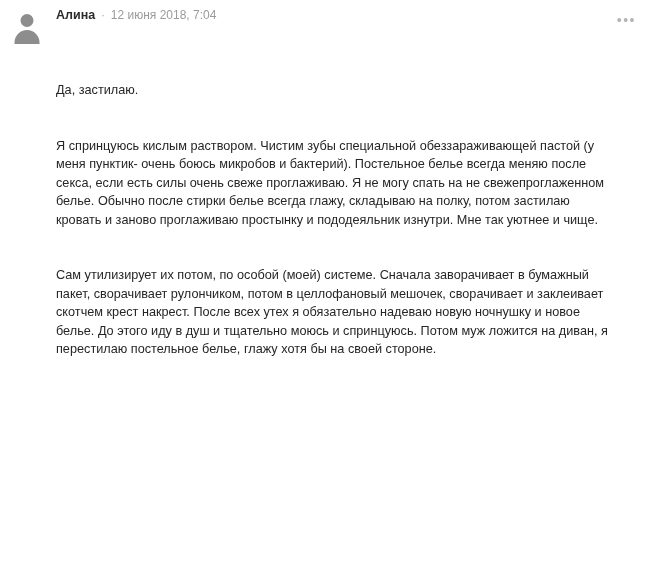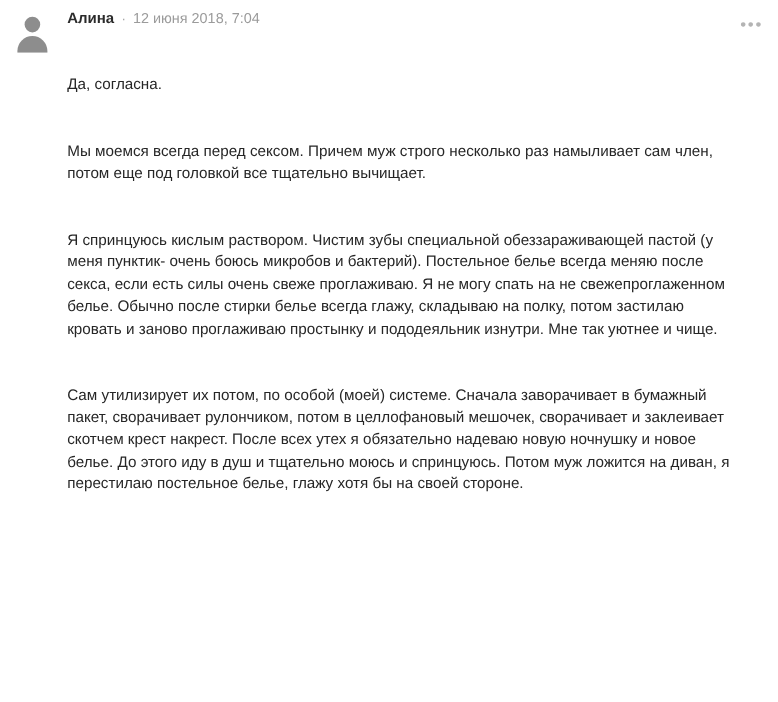--- a/index.html
+++ b/index.html
@@ -66,21 +66,21 @@
   .body-col {
     flex: 1 1 auto;
     min-width: 0;
     padding-right: 26px;
   }
 
   .meta-line {
     display: flex;
     align-items: baseline;
     gap: 6px;
-    margin-bottom: 2px;
+    margin-bottom: 22px;
   }
   .author {
     font-size: 12.5px;
     font-weight: bold;
     color: #2b2b2b;
   }
   .meta-dot {
     font-size: 11px;
     color: #a3a3a3;
   }
@@ -127,22 +127,21 @@
 
     <div class="body-col">
 
       <div class="meta-line">
         <span class="author">Алина</span>
         <span class="meta-dot">·</span>
         <span class="timestamp">12 июня 2018, 7:04</span>
       </div>
 
       <div class="text">
-        <p>Да, согласна.</p>
-        <p>Мы моемся всегда перед сексом. Причем муж строго несколько раз намыливает сам член, потом еще под головкой все тщательно вычищает.</p>
+        <p>Да, застилаю.</p>
         <p>Я спринцуюсь кислым раствором. Чистим зубы специальной обеззараживающей пастой (у меня пунктик- очень боюсь микробов и бактерий). Постельное белье всегда меняю после секса, если есть силы очень свеже проглаживаю. Я не могу спать на не свежепроглаженном белье. Обычно после стирки белье всегда глажу, складываю на полку, потом застилаю кровать и заново проглаживаю простынку и пододеяльник изнутри. Мне так уютнее и чище.</p>
         <p>Сам утилизирует их потом, по особой (моей) системе. Сначала заворачивает в бумажный пакет, сворачивает рулончиком, потом в целлофановый мешочек, сворачивает и заклеивает скотчем крест накрест. После всех утех я обязательно надеваю новую ночнушку и новое белье. До этого иду в душ и тщательно моюсь и спринцуюсь. Потом муж ложится на диван, я перестилаю постельное белье, глажу хотя бы на своей стороне.</p>
         
         
         
         
       </div>
 
     </div>
 

